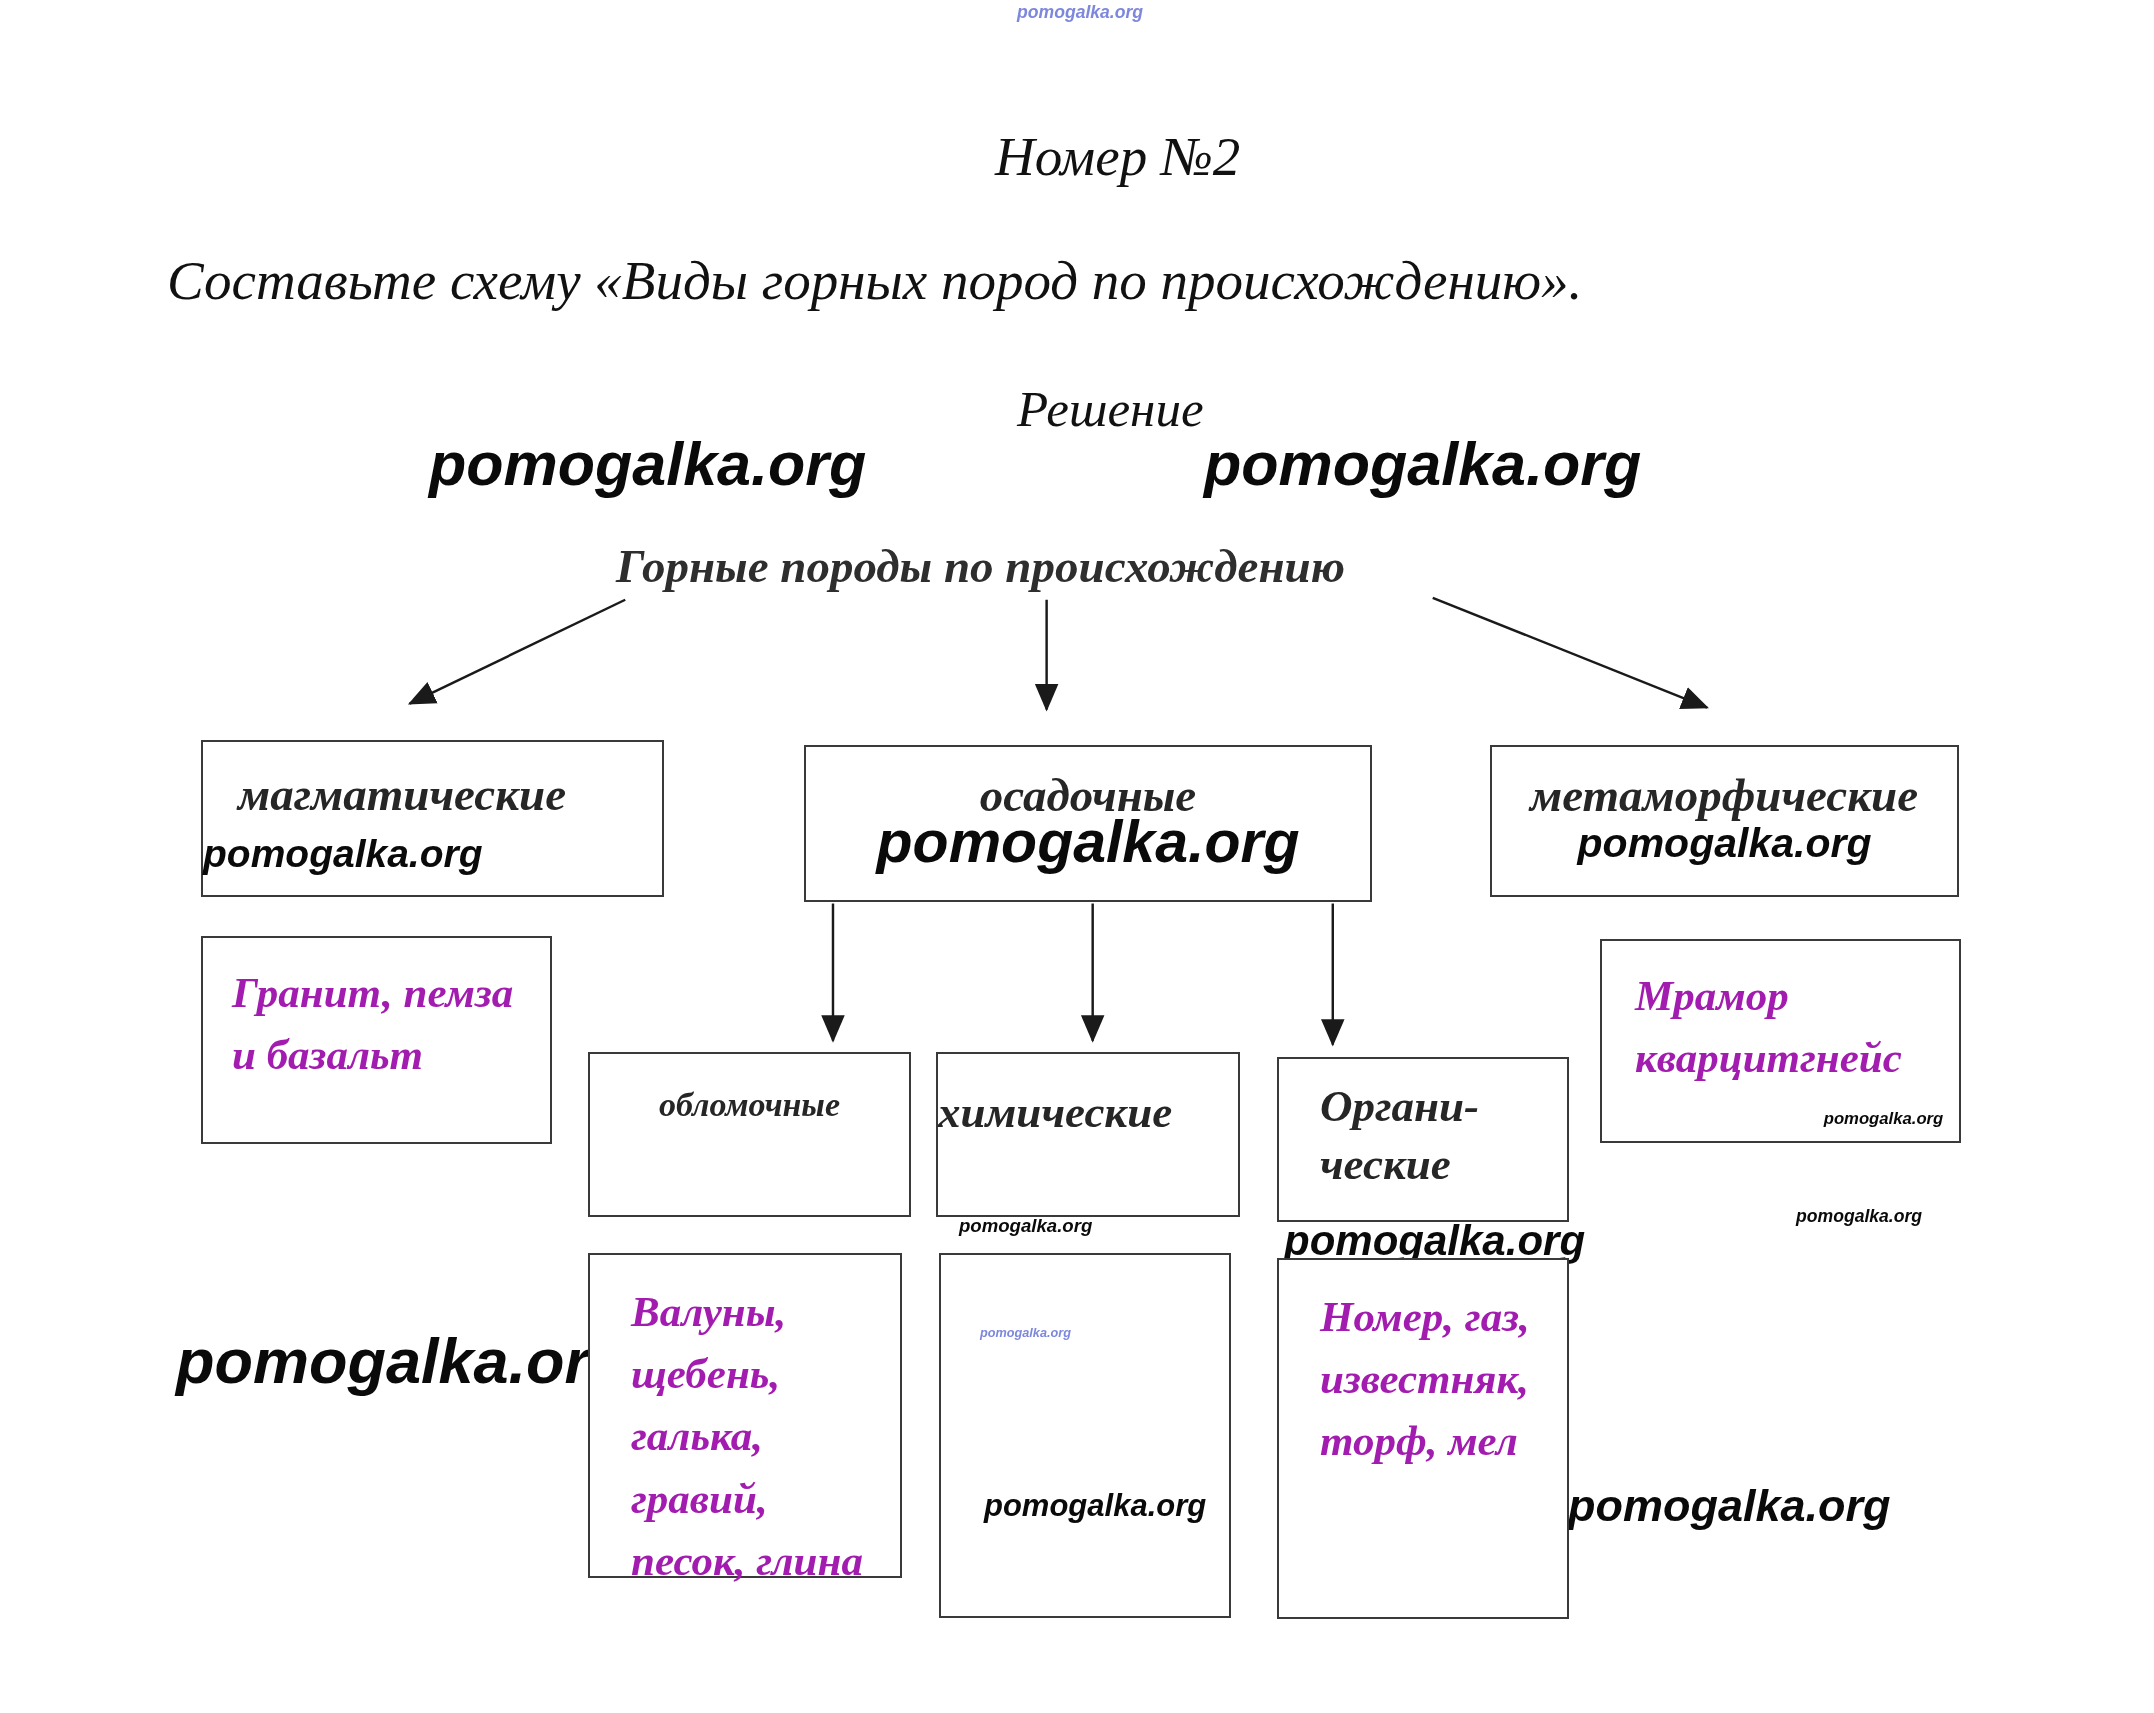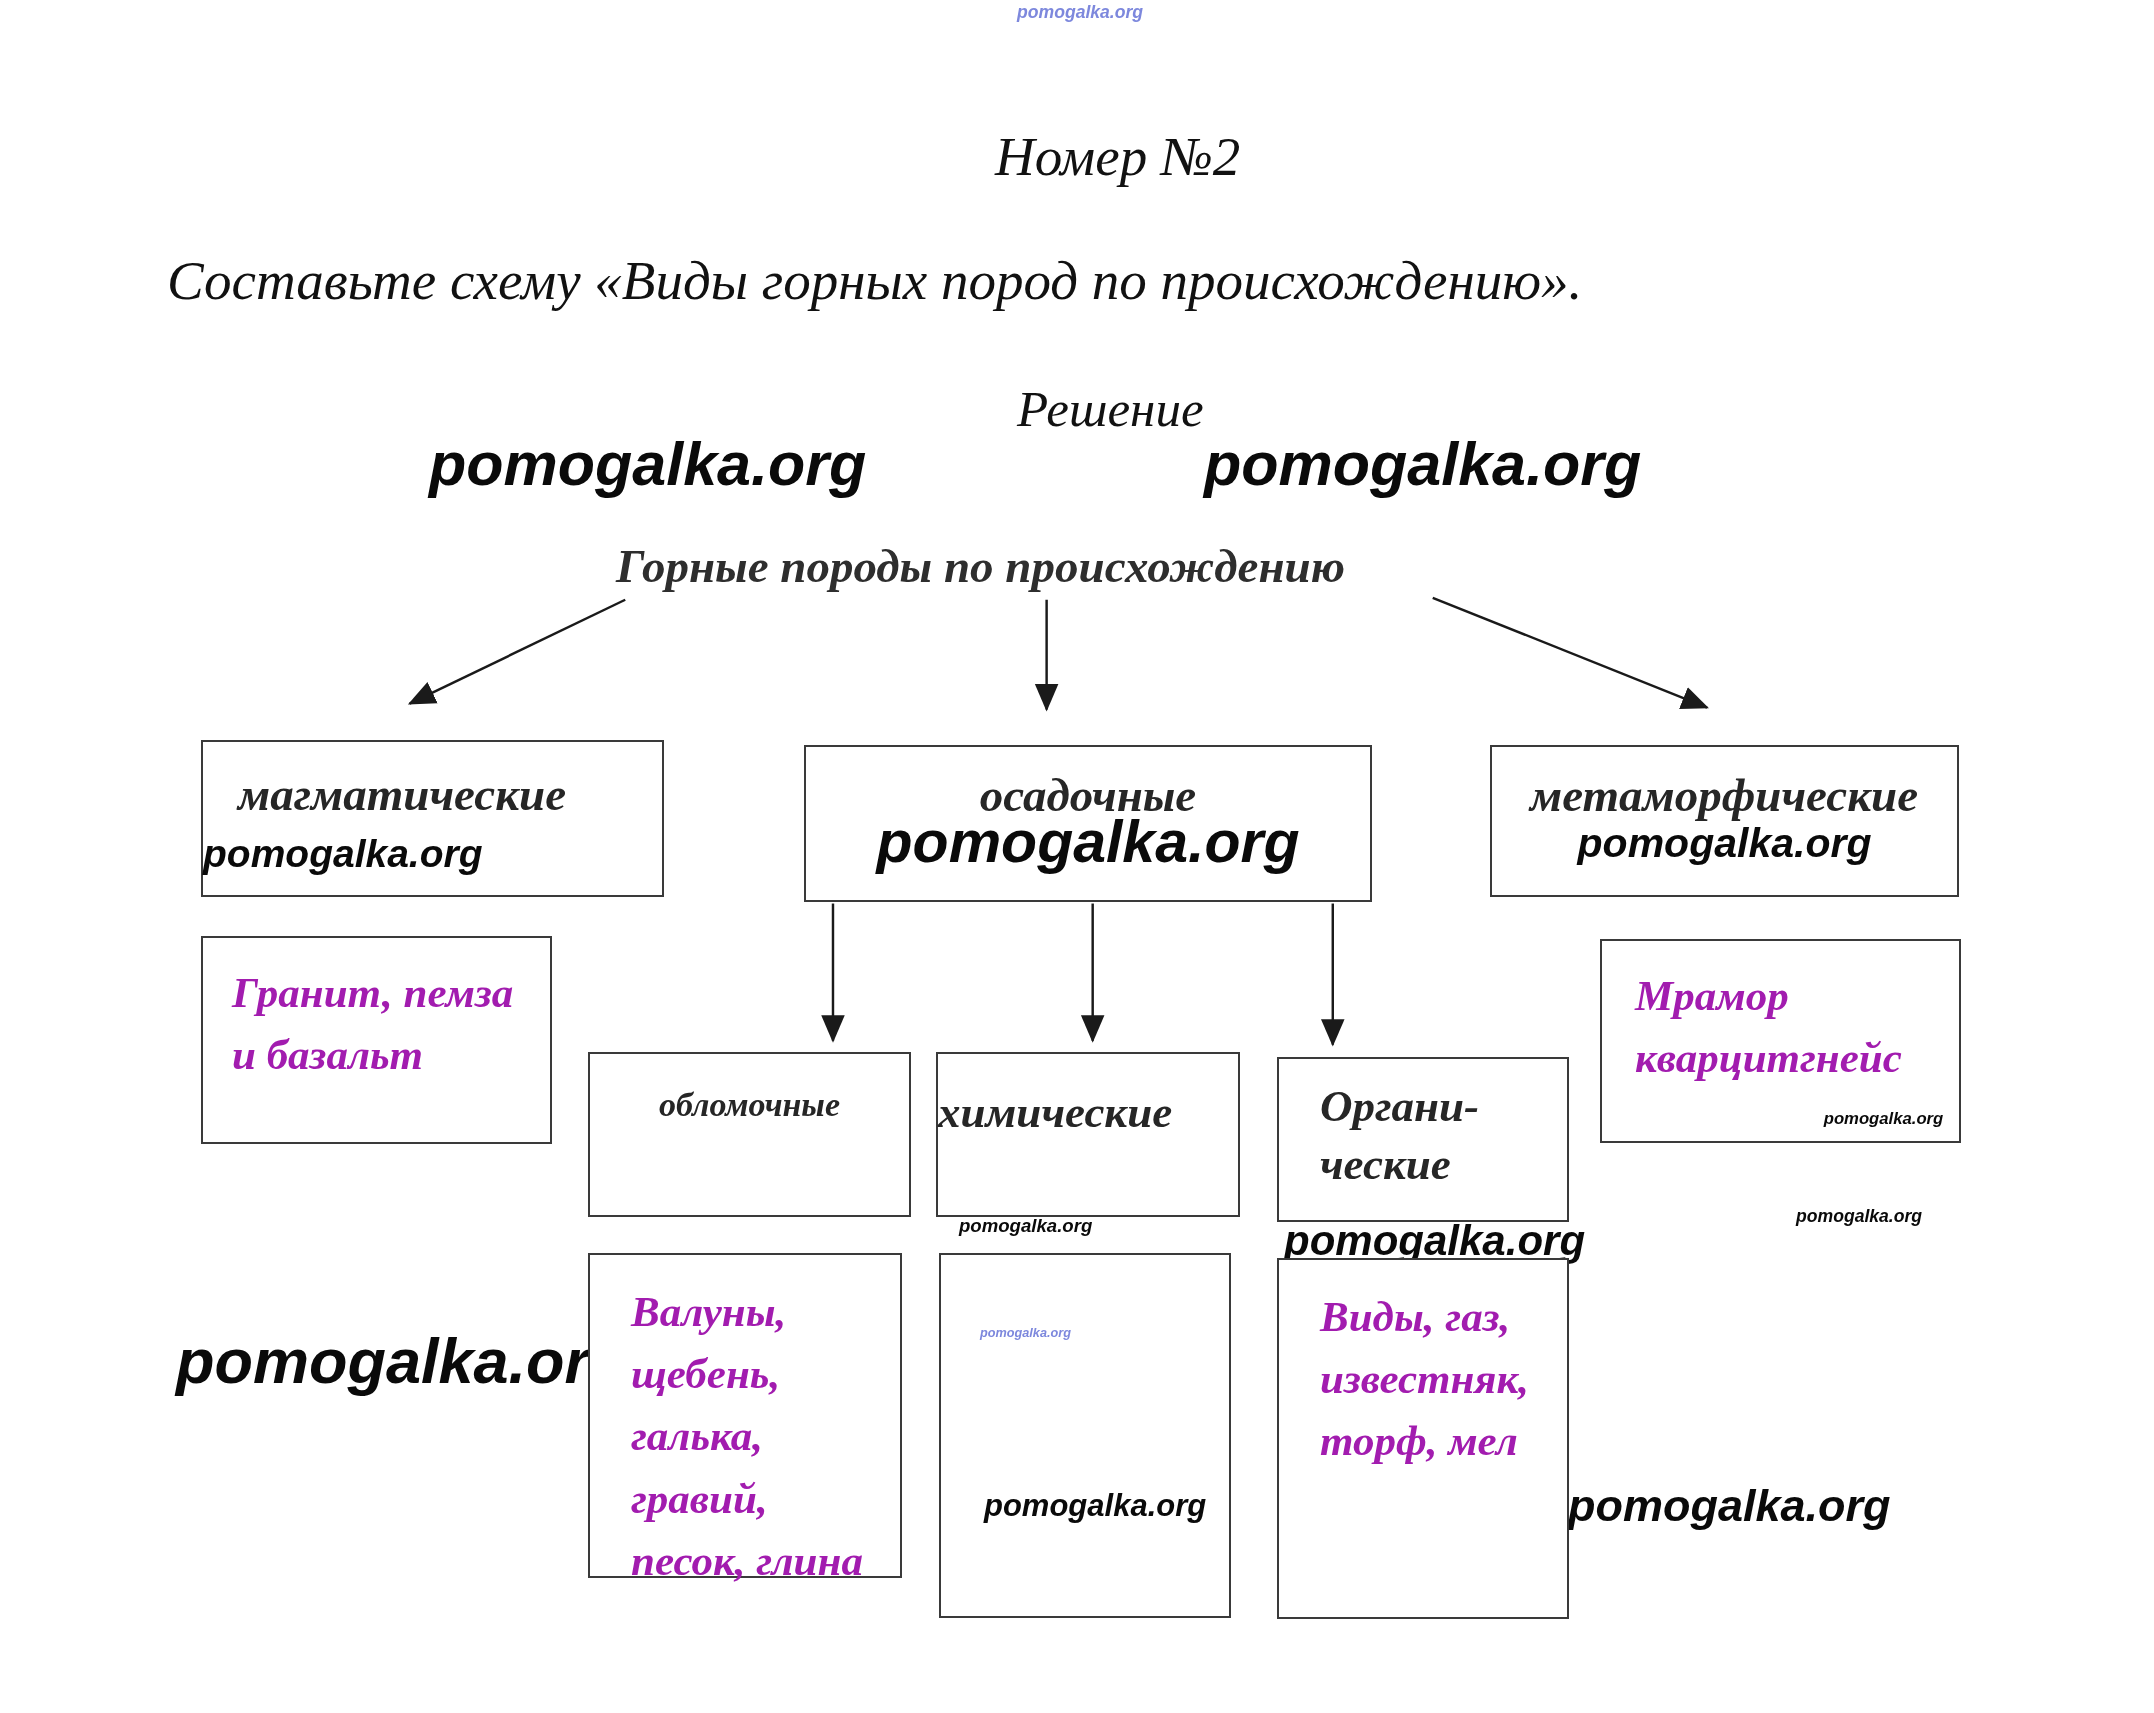--- a/index.html
+++ b/index.html
@@ -111,19 +111,19 @@
 гравий,
 песок, глина</div>
   </div>
 
   <div class="box" style="left:939px;top:1253px;width:292px;height:365px">
     <div class="wm blue" style="left:39px;top:71px;font-size:12.7px">pomogalka.org</div>
     <div class="wm" style="left:43px;top:233px;font-size:31px">pomogalka.org</div>
   </div>
 
   <div class="box" style="left:1277px;top:1258px;width:292px;height:361px">
-    <div class="example-text" style="left:41px;top:25.5px">Виды, газ,
+    <div class="example-text" style="left:41px;top:25.5px">Номер, газ,
 известняк,
 торф, мел</div>
   </div>
 
 </div>
 
 
 </body></html>

